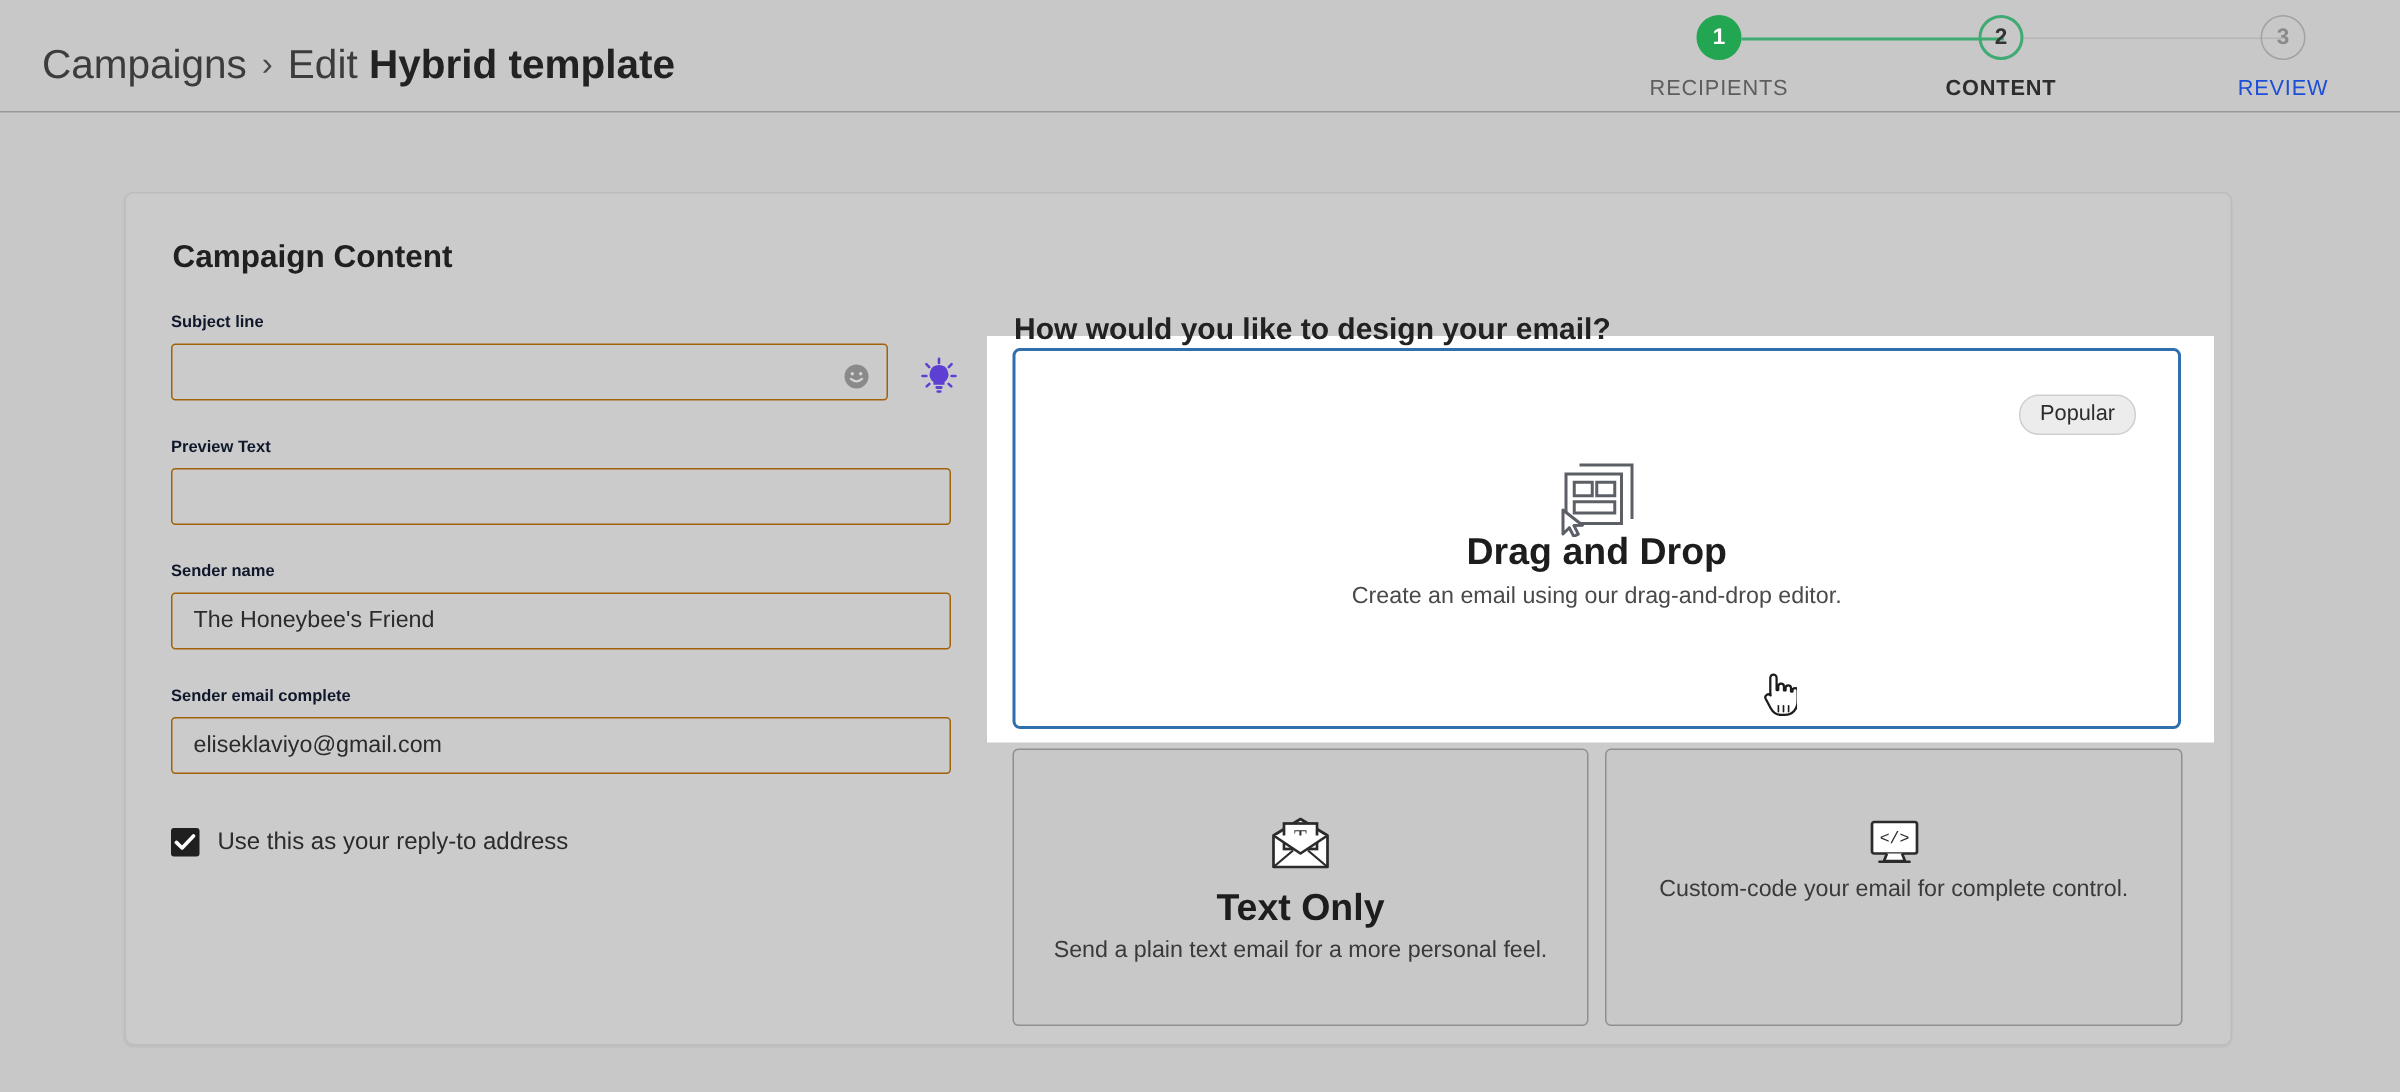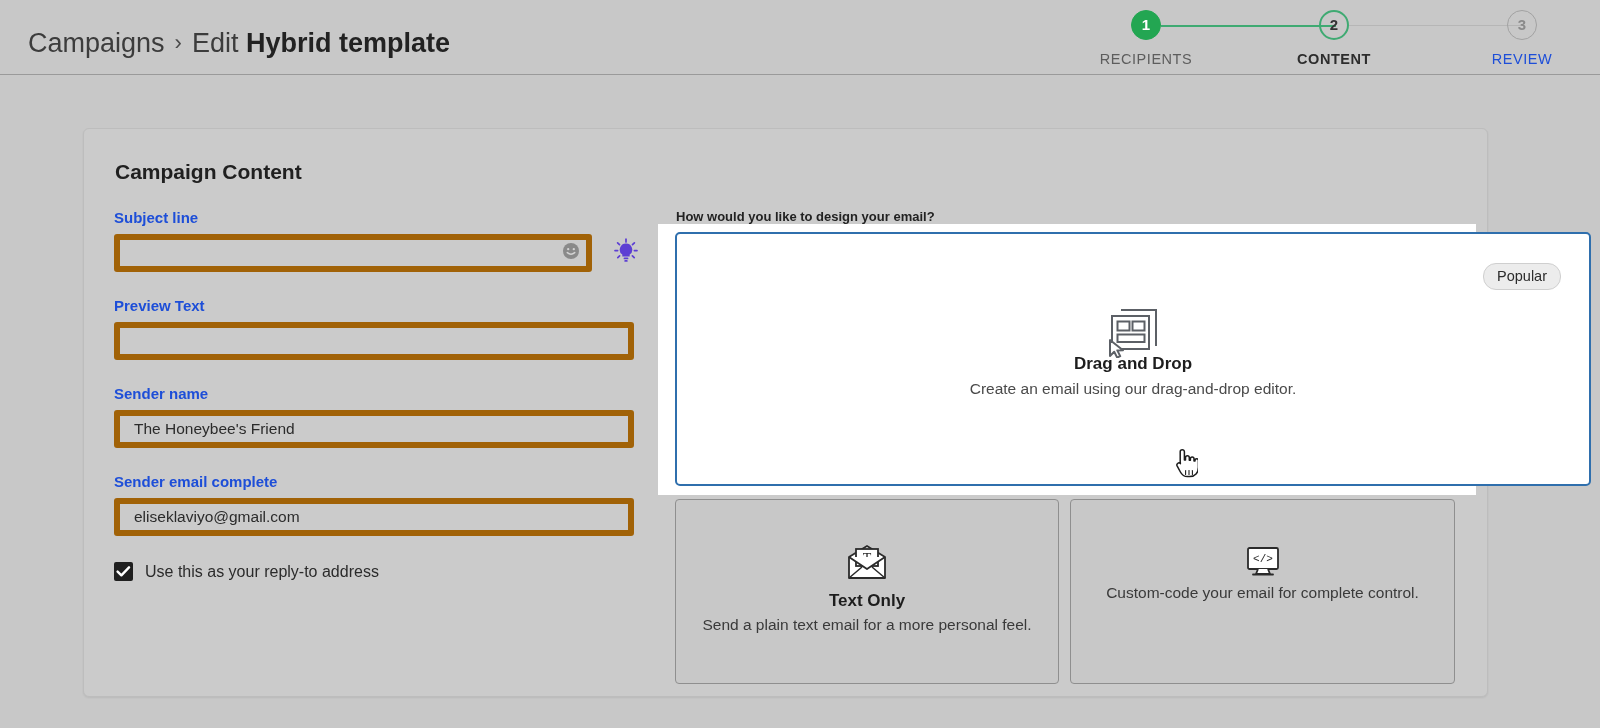--- a/index.html
+++ b/index.html
@@ -143,32 +143,32 @@
 
   
   .form-col {
     position: absolute;
     left: 30px;
     top: 80px;
     width: 522px;
   }
   .field { position: relative; }
   .field-label {
-    font-size: 15px;
-    font-weight: bold;
-    color: #1d4ed8;
+    font-size: 11px;
+    font-weight: bold;
+    color: #0f172a;
     margin-bottom: 8px;
     display: block;
   }
   .input-box {
     width: 520px;
     height: 38px;
     box-sizing: border-box;
     background: transparent;
-    border: 6px solid #a16207;
+    border: 1px solid #a16207;
     border-radius: 3px;
     font-family: "Liberation Sans", sans-serif;
     font-size: 15.5px;
     color: #2b2b2b;
     padding: 0 14px;
     outline: none;
     display: block;
   }
   .input-box.short { width: 478px; }
   .input-box::placeholder { color: #8a8a8a; }
@@ -188,21 +188,21 @@
     width: 28px;
     height: 28px;
     cursor: pointer;
   }
 
   .gap-a { height: 25px; }
 
   .checkbox-row {
     display: flex;
     align-items: center;
-    margin-top: 26px;
+    margin-top: 36px;
   }
   .checkbox {
     width: 19px;
     height: 19px;
     background: #1f1f1f;
     border-radius: 2px;
     position: relative;
     flex: 0 0 auto;
     cursor: pointer;
   }
@@ -214,21 +214,21 @@
   }
 
   
   .design-col {
     position: absolute;
     left: 592px;
     top: 80px;
     width: 790px;
   }
   .design-question {
-    font-size: 13px;
+    font-size: 20px;
     font-weight: bold;
     color: #222;
     position: relative;
     z-index: 4;
   }
 
   
   .spotlight {
     position: absolute;
     left: 658px;
@@ -236,21 +236,21 @@
     width: 818px;
     height: 271px;
     background: #ffffff;
     z-index: 2;
   }
 
   .dnd-card {
     position: absolute;
     left: 675px;
     top: 232px;
-    width: 916px;
+    width: 779px;
     height: 254px;
     box-sizing: border-box;
     background: #ffffff;
     border: 2px solid #2f6fad;
     border-radius: 5px;
     z-index: 3;
     cursor: pointer;
   }
   .popular-badge {
     position: absolute;
@@ -264,21 +264,21 @@
     color: #2c2c2c;
   }
   .dnd-inner {
     position: absolute;
     left: 0;
     top: 72px;
     width: 100%;
     text-align: center;
   }
   .card-title {
-    font-size: 17px;
+    font-size: 25px;
     font-weight: bold;
     color: #1d1d1d;
     margin-top: 12px;
   }
   .card-desc {
     font-size: 15.5px;
     color: #4a4a4a;
     margin-top: 5px;
     line-height: 19px;
   }

